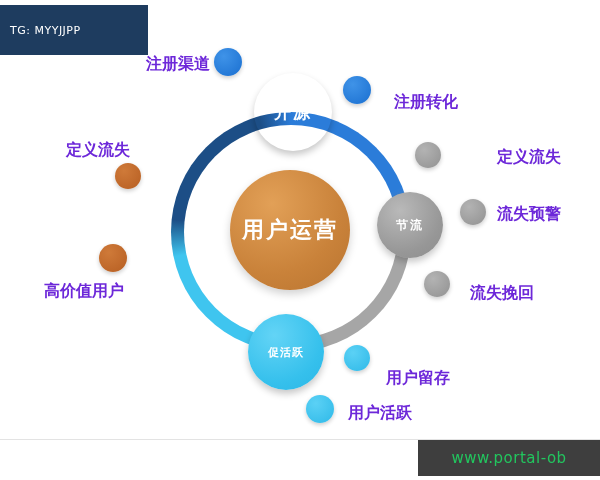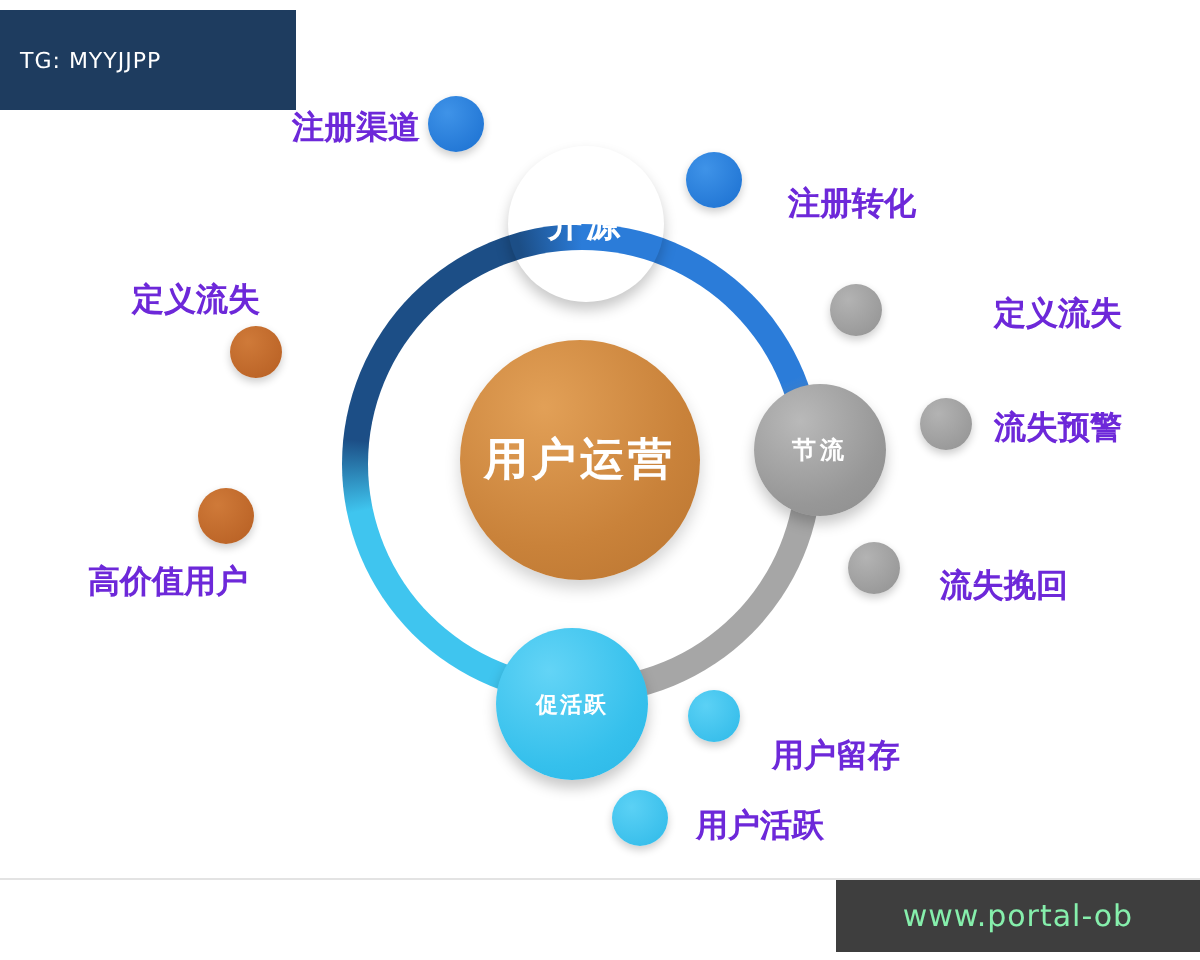--- a/index.html
+++ b/index.html
@@ -12,21 +12,21 @@
   
   .badge-tg{
     position:absolute;left:0;top:5px;height:50px;min-width:148px;
     background:#1e3c5f;color:#ffffff;display:flex;align-items:center;
     padding:0 14px 0 10px;font-size:11px;font-weight:400;letter-spacing:.5px;
     box-sizing:border-box;
   }
   .footer-line{position:absolute;left:0;right:0;bottom:40px;height:1px;background:#e3e3e3;}
   .badge-site{
     position:absolute;right:0;bottom:4px;height:36px;width:182px;
-    background:#3e3e3e;color:#86efac;display:flex;align-items:center;justify-content:center;
+    background:#3e3e3e;color:#22c55e;display:flex;align-items:center;justify-content:center;
     font-size:15px;letter-spacing:.5px;
   }
 
   
   .ring{
     position:absolute;left:171px;top:112px;width:240px;height:240px;border-radius:50%;
     background:conic-gradient(from 0deg,
       #2b7cd9 0deg, #2b7cd9 68deg,
       #a6a6a6 96deg, #a6a6a6 168deg,
       #3fc5ef 186deg, #3fc5ef 258deg,

